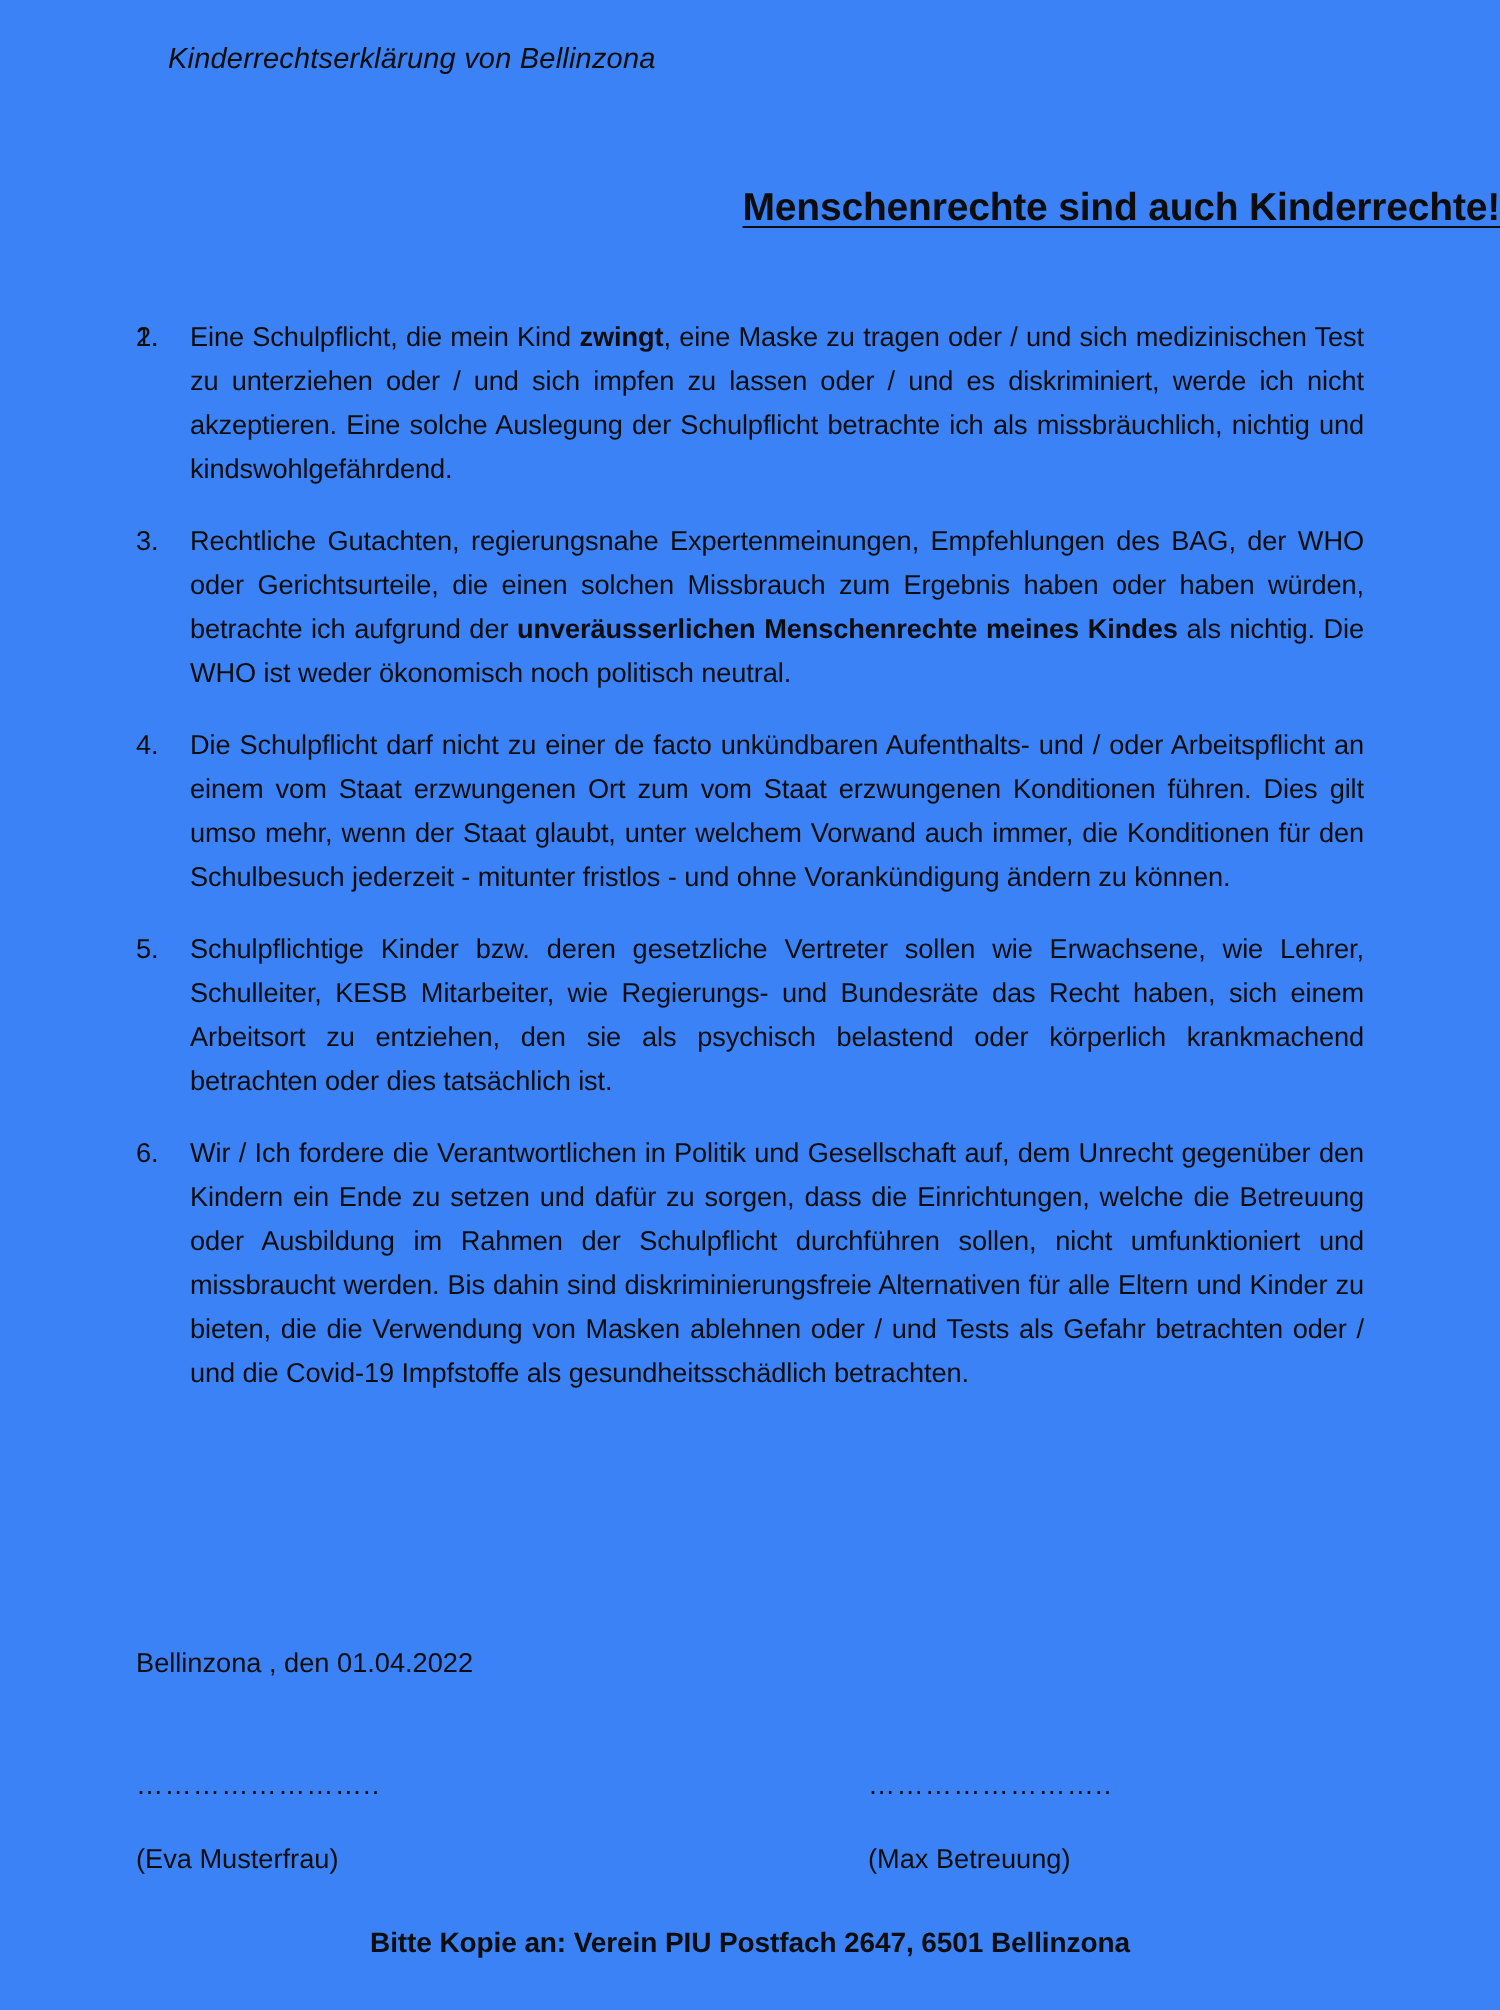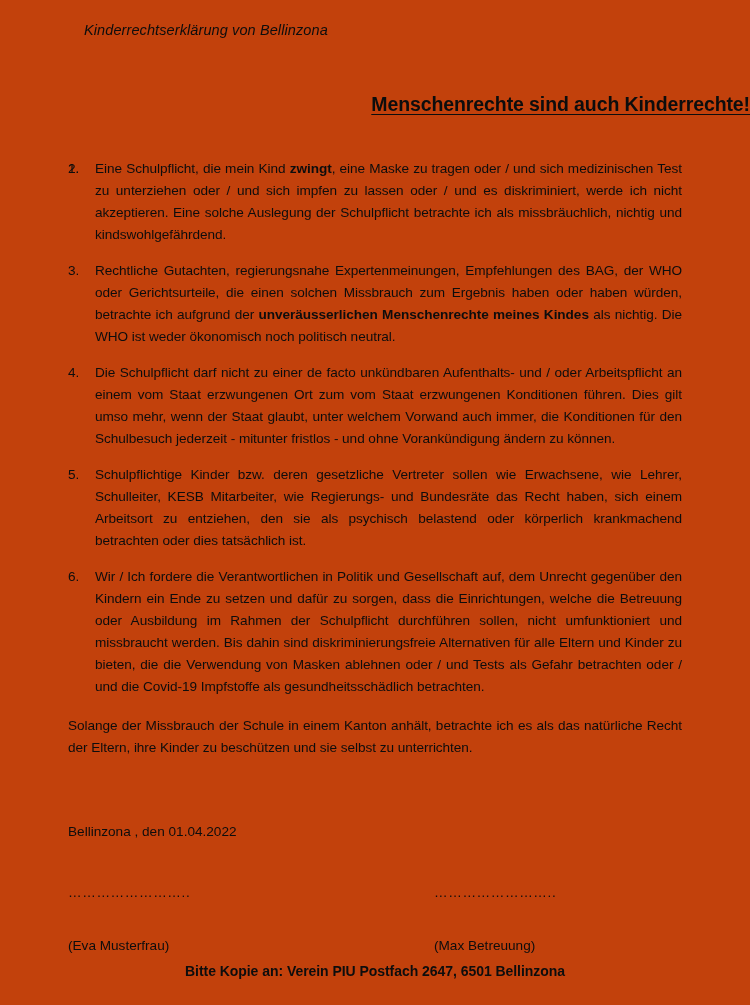--- a/index.html
+++ b/index.html
@@ -13,21 +13,21 @@
     font-family: "Liberation Sans", sans-serif;
     color: #0d0d0d;
     position: relative;
     overflow: hidden;
   }
   .page {
     position: absolute;
     left: 0; top: 0;
     width: 750px;
     height: 1005px;
-    background: #c2410c;
+    background: #3b82f6;
   }
 
   
   .doc-header {
     position: absolute;
     left: 84px;
     top: 22px;
     font-style: italic;
     font-size: 14.5px;
     letter-spacing: 0.1px;
@@ -116,21 +116,21 @@
   .sig-col.right { left: 366px; }
 
   .sig-dots {
     font-size: 13.6px;
     letter-spacing: 0.6px;
     line-height: 1;
     height: 14px;
     white-space: nowrap;
   }
   .sig-name {
-    margin-top: 38px;
+    margin-top: 22px;
     font-size: 13.6px;
     white-space: nowrap;
   }
 
   
   .doc-footer {
     position: absolute;
     left: 0;
     top: 963px;
     width: 750px;
@@ -152,21 +152,20 @@
   <div class="body-block">
     <ol class="claims">
         <li><span class="claim-num">1.</span></li>
         <li><span class="claim-num">2.</span><span class="claim-text"><span>Eine Schulpflicht, die mein Kind </span><b>zwingt</b><span>, eine Maske zu tragen oder / und sich medizinischen Test zu unterziehen oder / und sich impfen zu lassen oder / und es diskriminiert, werde ich nicht akzeptieren. Eine solche Auslegung der Schulpflicht betrachte ich als missbräuchlich, nichtig und kindswohlgefährdend.</span></span></li>
         <li><span class="claim-num">3.</span><span class="claim-text"><span>Rechtliche Gutachten, regierungsnahe Expertenmeinungen, Empfehlungen des BAG, der WHO oder Gerichtsurteile, die einen solchen Missbrauch zum Ergebnis haben oder haben würden, betrachte ich aufgrund der </span><b>unveräusserlichen Menschenrechte meines Kindes</b><span> als nichtig. Die WHO ist weder ökonomisch noch politisch neutral.</span></span></li>
         <li><span class="claim-num">4.</span><span class="claim-text"><span>Die Schulpflicht darf nicht zu einer de facto unkündbaren Aufenthalts- und / oder Arbeitspflicht an einem vom Staat erzwungenen Ort zum vom Staat erzwungenen Konditionen führen. Dies gilt umso mehr, wenn der Staat glaubt, unter welchem Vorwand auch immer, die Konditionen für den Schulbesuch jederzeit - mitunter fristlos - und ohne Vorankündigung ändern zu können.</span></span></li>
         <li><span class="claim-num">5.</span><span class="claim-text"><span>Schulpflichtige Kinder bzw. deren gesetzliche Vertreter sollen wie Erwachsene, wie Lehrer, Schulleiter, KESB Mitarbeiter, wie Regierungs- und Bundesräte das Recht haben, sich einem Arbeitsort zu entziehen, den sie als psychisch belastend oder körperlich krankmachend betrachten oder dies tatsächlich ist.</span></span></li>
         <li><span class="claim-num">6.</span><span class="claim-text"><span>Wir / Ich fordere die Verantwortlichen in Politik und Gesellschaft auf, dem Unrecht gegenüber den Kindern ein Ende zu setzen und dafür zu sorgen, dass die Einrichtungen, welche die Betreuung oder Ausbildung im Rahmen der Schulpflicht durchführen sollen, nicht umfunktioniert und missbraucht werden. Bis dahin sind diskriminierungsfreie Alternativen für alle Eltern und Kinder zu bieten, die die Verwendung von Masken ablehnen oder / und Tests als Gefahr betrachten oder / und die Covid-19 Impfstoffe als gesundheitsschädlich betrachten.</span></span></li>
       </ol>
 
-    <p class="closing-para">Solange der Missbrauch der Schule in einem Kanton anhält, betrachte ich es als das natürliche Recht der Eltern, ihre Kinder zu beschützen und sie selbst zu unterrichten.</p>
   </div>
 
   <div class="date-line">Bellinzona , den 01.04.2022</div>
 
   <div class="sig-row">
     <div class="sig-col left">
       <div class="sig-dots">……………………..</div>
       <div class="sig-name">(Eva Musterfrau)</div>
     </div>
     <div class="sig-col right">

